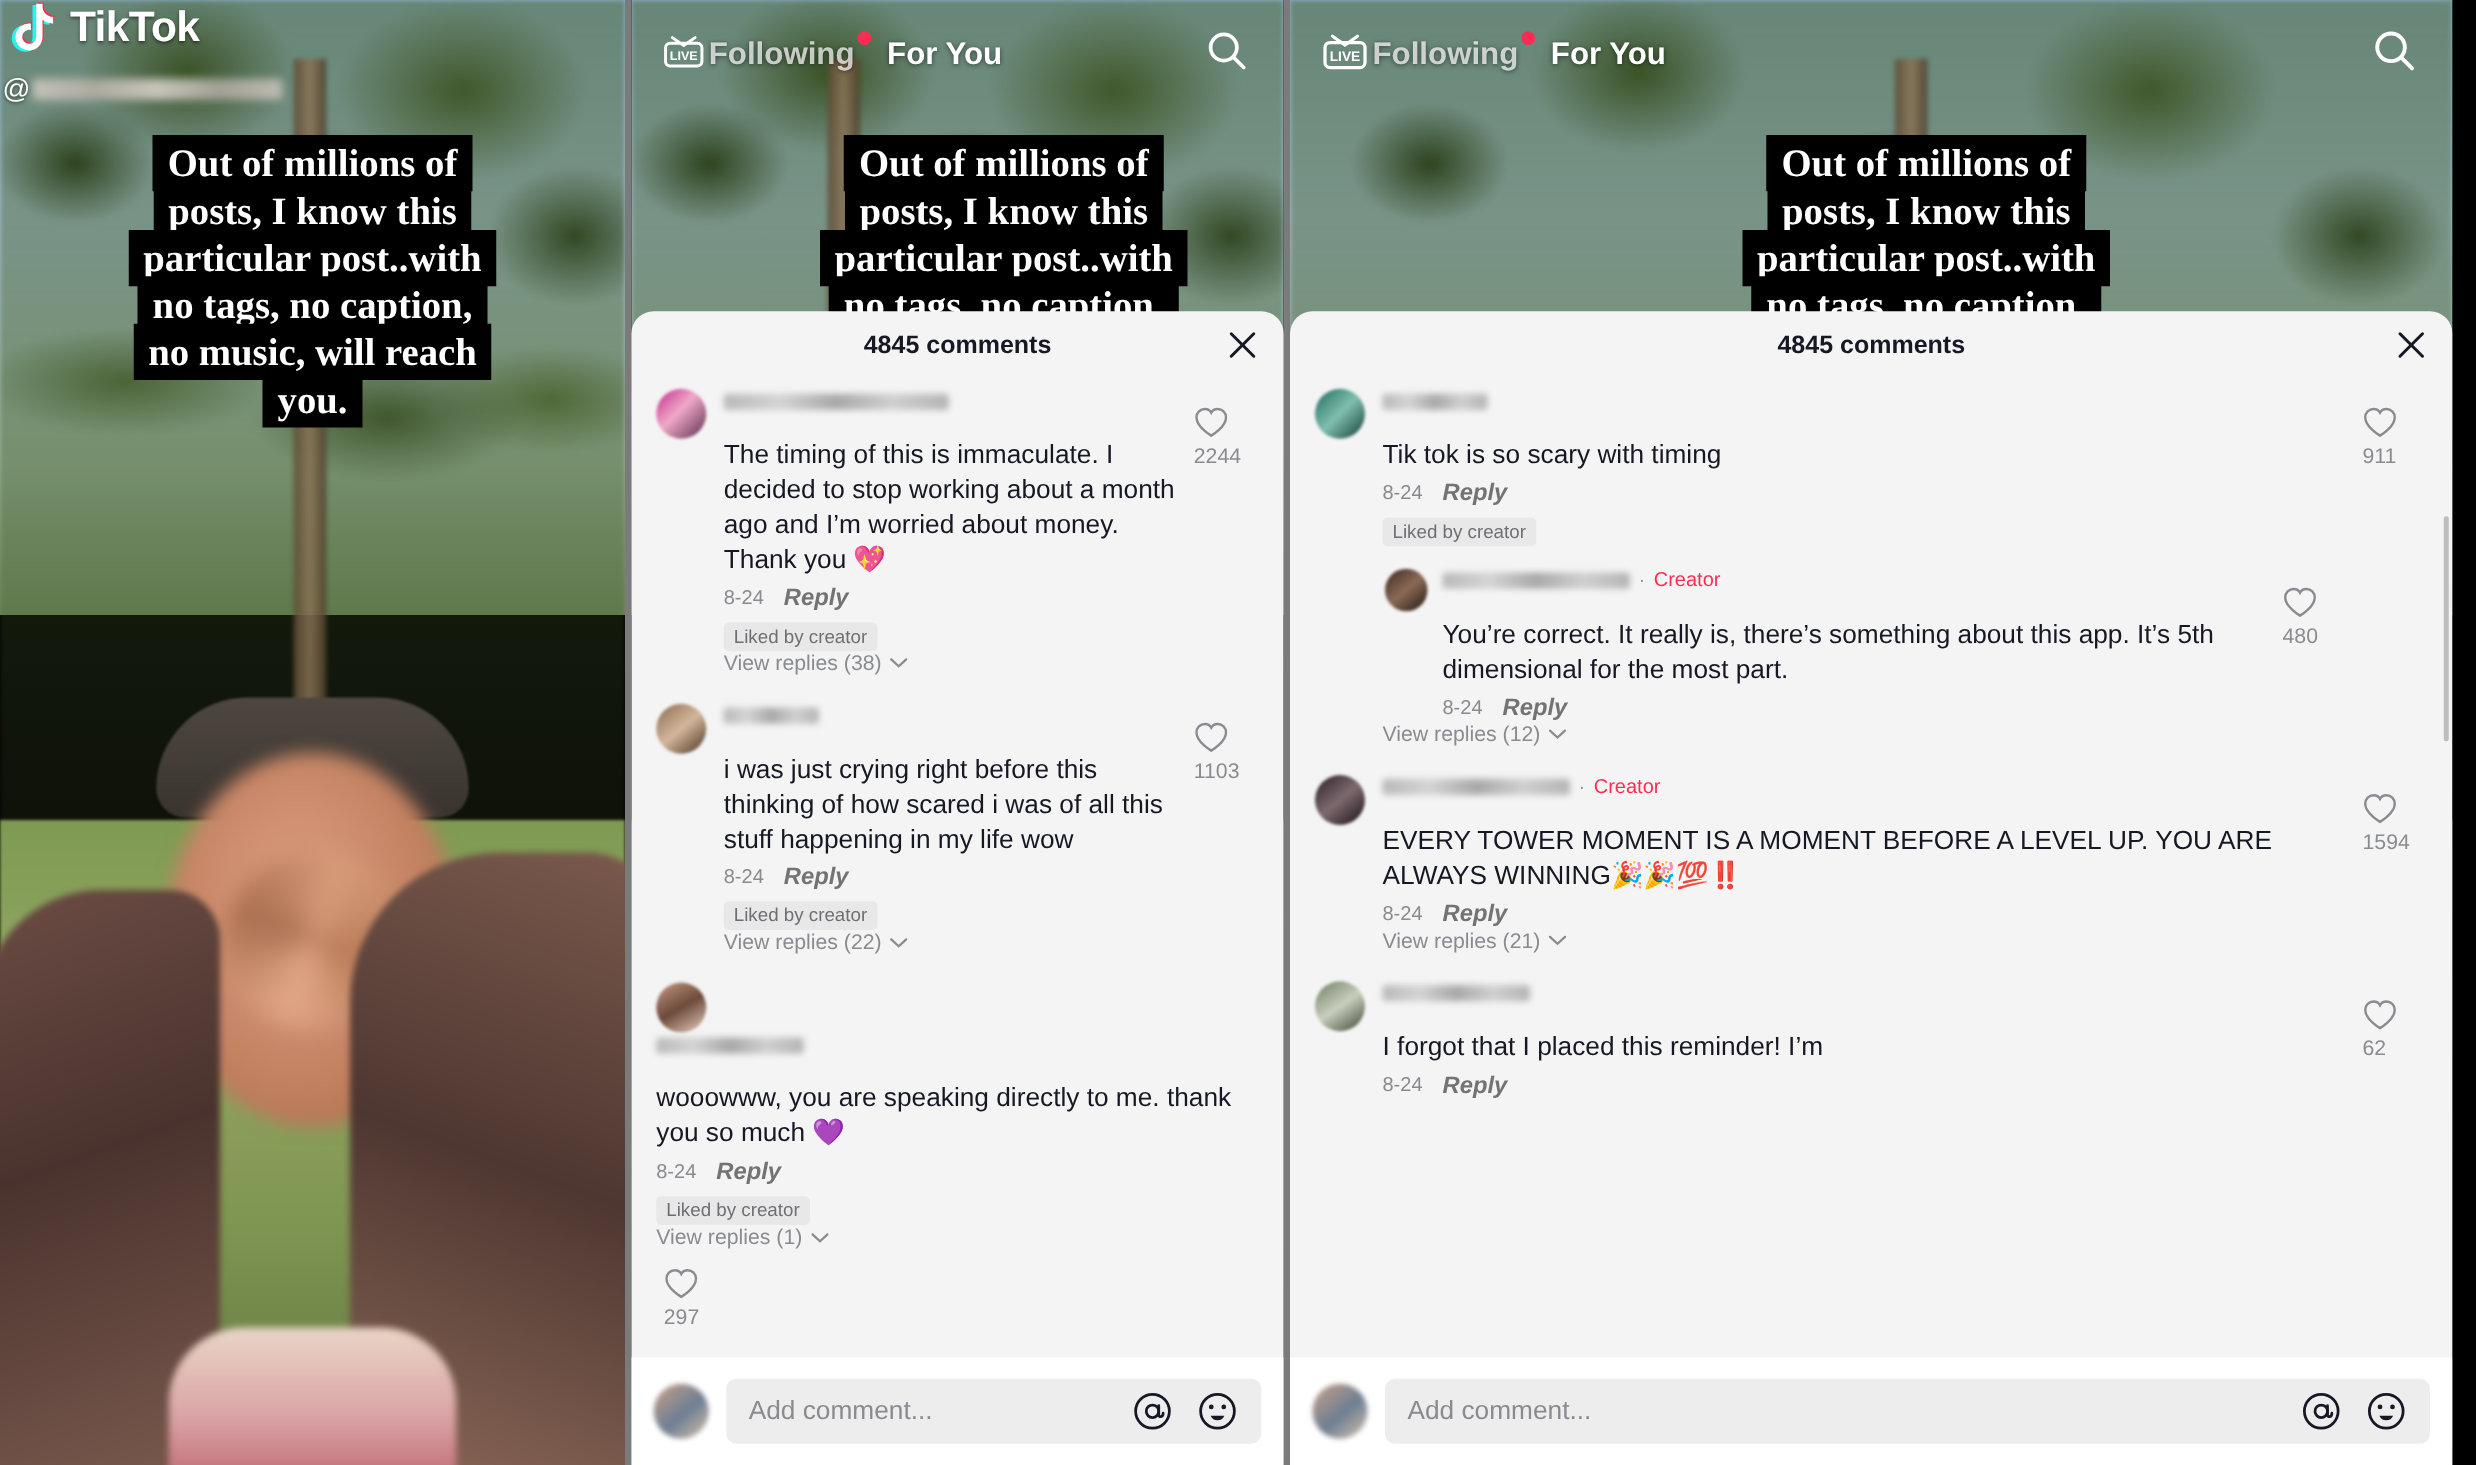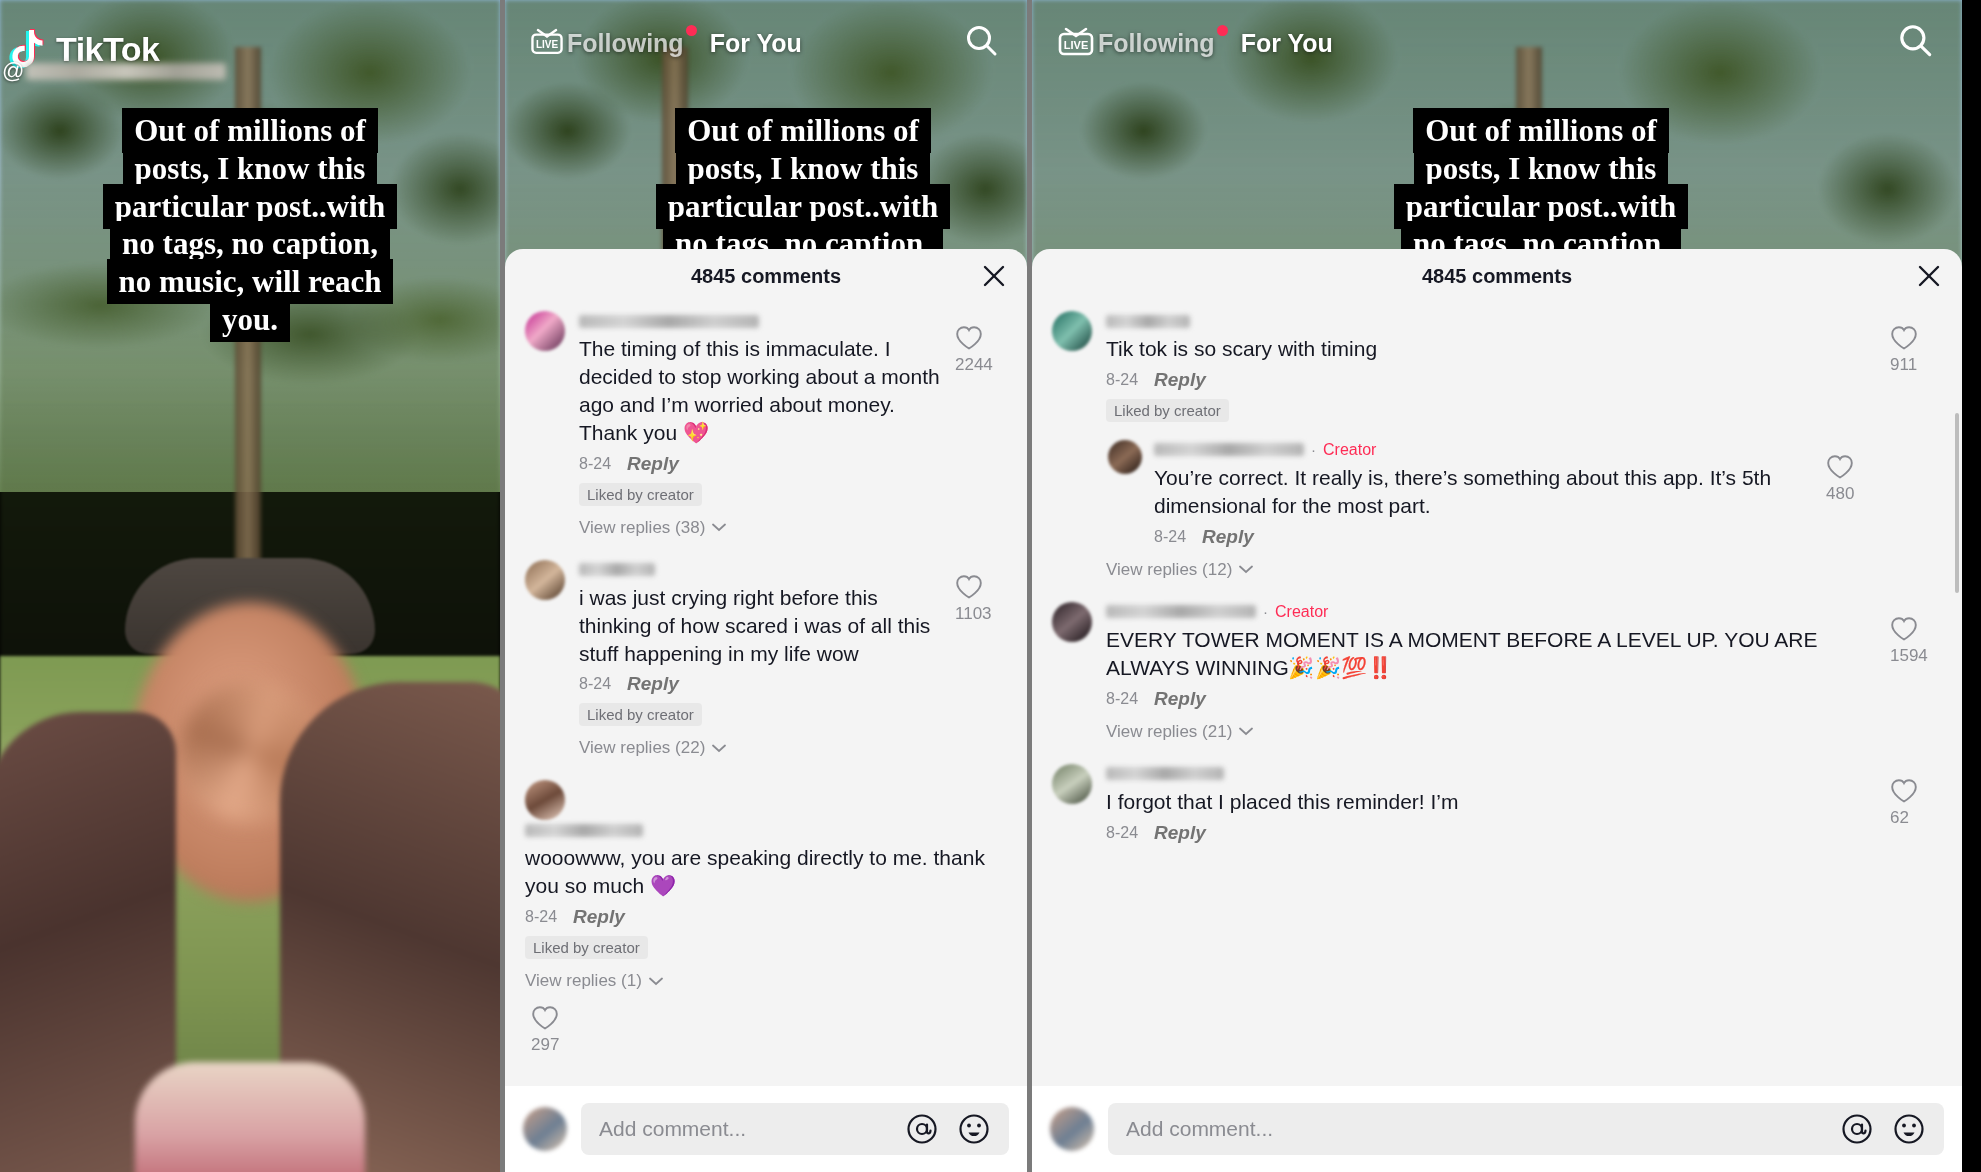--- a/index.html
+++ b/index.html
@@ -66,21 +66,21 @@
   .caption span {
     background: #000;
     display: inline;
     box-decoration-break: clone;
     -webkit-box-decoration-break: clone;
     padding: 5px 12px;
   }
 
   
   .tt-logo {
-    position: absolute; z-index: 9; left: 8px; top: 27px;
+    position: absolute; z-index: 9; left: 8px; top: 0;
     display: flex; align-items: center; gap: 8px; text-align: center;
   }
   .tt-note { position: relative; width: 40px; height: 44px; }
   .tt-note svg { display:block; }
   .tt-word {
     color: #fff; font-size: 34px; font-weight: 700; letter-spacing: -.5px;
     text-shadow: 0 1px 3px rgba(0,0,0,.5);
   }
   .tt-handle {
     position: absolute; z-index: 9; left: 2px; top: 58px;
@@ -146,33 +146,33 @@
   .c-namerow { display: flex; align-items: center; gap: 7px; height: 20px; }
   .c-name-blur {
     height: 13px; border-radius: 3px;
     background: linear-gradient(90deg,#b9b9b9,#d4d4d4,#a8a8a8,#cfcfcf,#b4b4b4);
     filter: blur(2.6px);
   }
   .c-creator { font-size: 16px; font-weight: 500; }
   .c-dot { color:#8a8b91; font-size: 15px; }
   .c-text {
     font-size: 21px; line-height: 1.33; color: #161823;
-    margin-top: 4px; word-wrap: break-word;
+    margin-top: 19px; word-wrap: break-word;
   }
   .c-meta { display:flex; align-items:center; gap: 16px; margin-top: 6px; }
   .c-date { font-size: 16px; color: #8a8b91; }
   .c-reply { font-size: 19px; color: #737373; font-weight: 600; font-style: italic; }
   .c-badge {
     display: inline-block; margin-top: 8px;
     background: #e8e8e8; color: #6e6f75;
     font-size: 15px; padding: 3px 8px; border-radius: 4px;
   }
   .c-viewreplies {
     display:flex; align-items:center; gap: 7px;
-    font-size: 17px; color: #8a8b91; margin-top: 12px; padding-left: 0;
+    font-size: 17px; color: #8a8b91; margin-top: 0; padding-left: 0;
   }
   .c-likes {
     flex: none; width: 58px; display: flex; flex-direction: column;
     align-items: flex-start; padding-top: 14px; margin-left: 6px;
   }
   .c-likecount { font-size: 17px; color: #8a8b91; margin-top: 4px; }
 
   .reply-block { margin-top: 18px; padding-left: 2px; }
 
   

